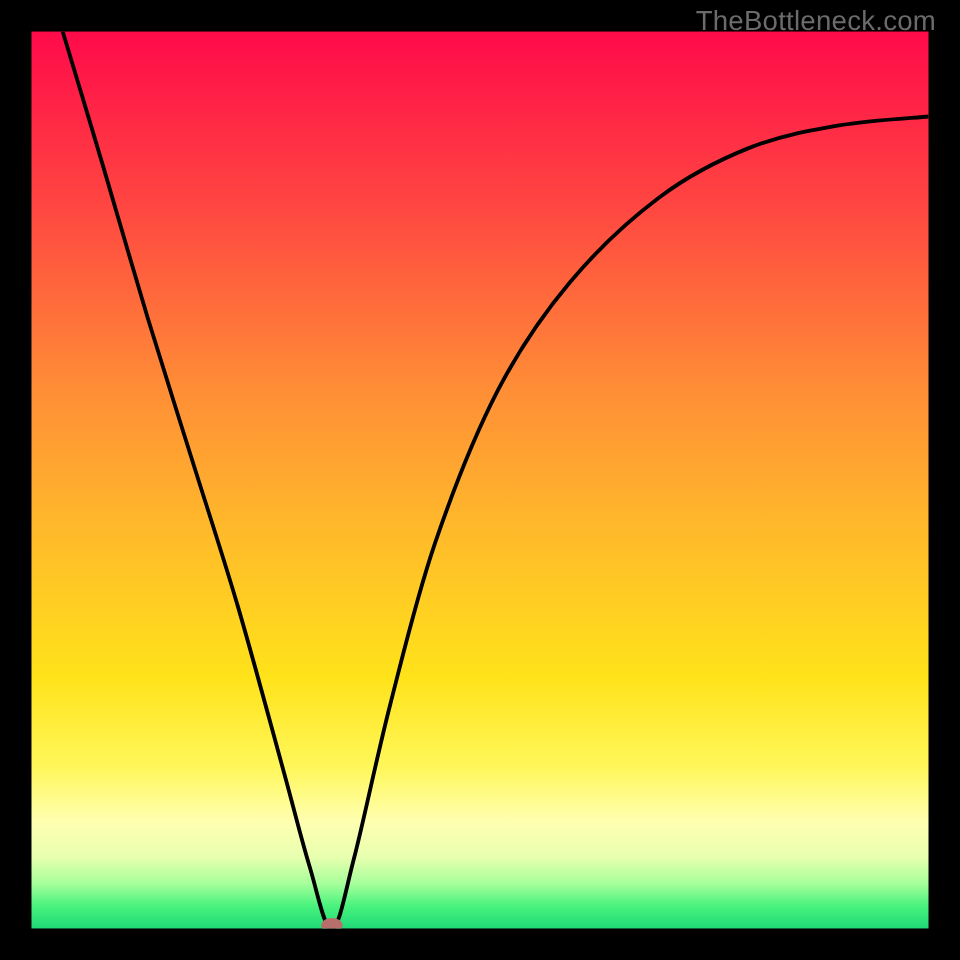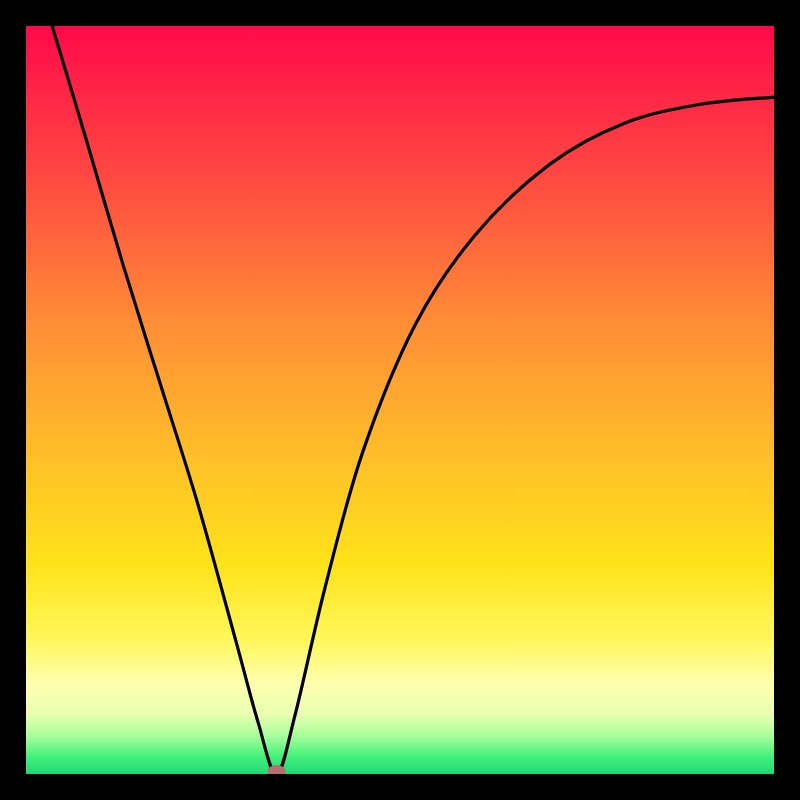--- a/index.html
+++ b/index.html
@@ -67,13 +67,14 @@
       </defs>
       <rect x="0" y="0" width="748" height="748" fill="url(#bg)"></rect>
     </svg>
 
     <svg class="curve" width="748" height="748" viewBox="0 0 748 748" preserveAspectRatio="none">
       <path id="curve-path" d="M 26.180000000000003 0 C 31.790000000000003 18.700000000000006, 47.99666666666667 72.30666666666673, 59.84 112.20000000000005 C 71.68333333333334 152.09333333333336, 84.77333333333334 198.21999999999997, 97.24000000000001 239.35999999999996 C 109.70666666666668 280.49999999999994, 122.17333333333332 319.14666666666665, 134.64 359.03999999999996 C 147.10666666666665 398.9333333333333, 159.57333333333335 436.33333333333337, 172.04000000000002 478.72 C 184.5066666666667 521.1066666666667, 199.4666666666667 577.2066666666667, 209.44000000000003 613.36 C 219.41333333333336 649.5133333333333, 225.02333333333334 673.2, 231.88 695.64 C 238.73666666666665 718.0799999999999, 244.3466666666667 749.2466666666667, 250.58 748 C 256.81333333333333 746.7533333333333, 261.1766666666666 719.3266666666666, 269.28 688.16 C 277.3833333333333 656.9933333333333, 287.97999999999996 604.6333333333333, 299.2 561 C 310.42 517.3666666666667, 321.64 469.99333333333334, 336.6 426.36 C 351.56000000000006 382.7266666666667, 370.26000000000005 335.3533333333333, 388.96000000000004 299.2 C 407.66 263.0466666666667, 426.36 236.2433333333334, 448.8 209.44000000000005 C 471.24 182.6366666666667, 498.6666666666667 157.08, 523.6 138.38 C 548.5333333333333 119.67999999999999, 573.4666666666667 107.21333333333335, 598.4 97.24000000000001 C 623.3333333333333 87.26666666666667, 648.2666666666667 82.90333333333331, 673.2 78.53999999999996 C 698.1333333333334 74.17666666666662, 735.5333333333333 72.30666666666662, 748 71.05999999999995" fill="none" stroke="#000" stroke-width="3.2"></path>
       <ellipse id="minimum-marker" cx="250.58" cy="745" rx="9" ry="6" fill="#b76f6c"></ellipse>
     </svg>
   </div>
 
+  <div class="watermark">TheBottleneck.com</div>
 </div>
 
 </body></html>

